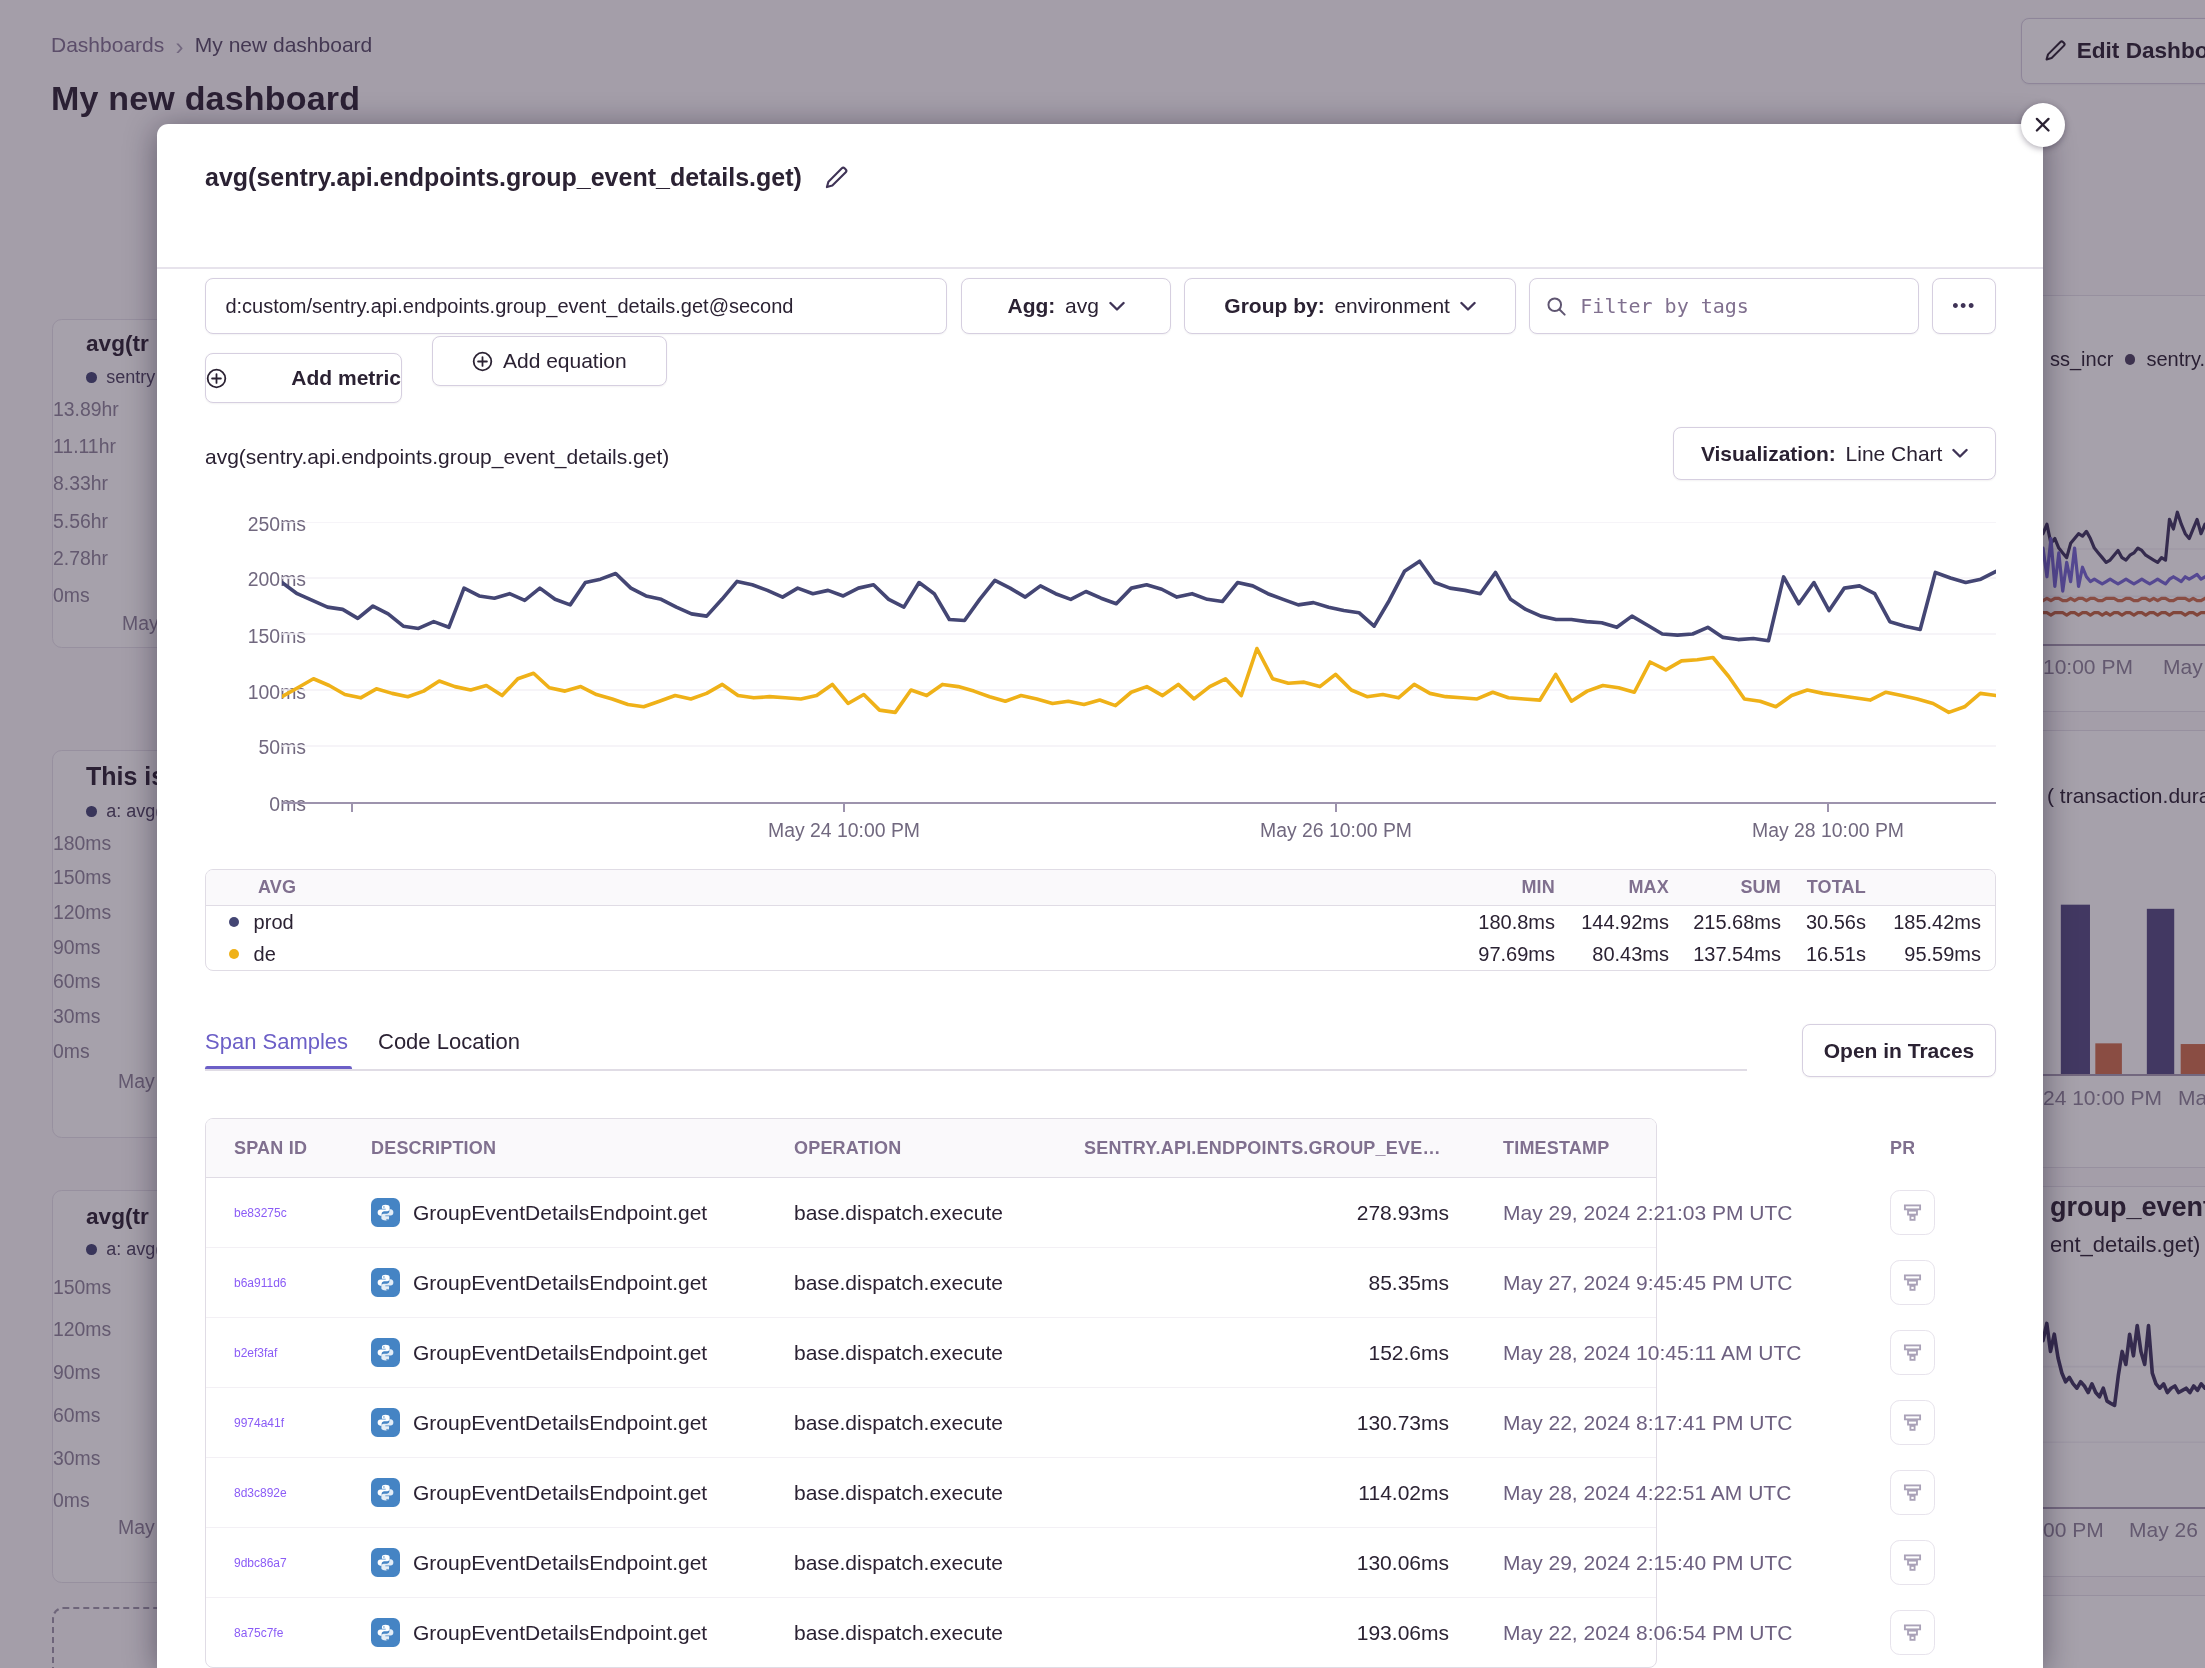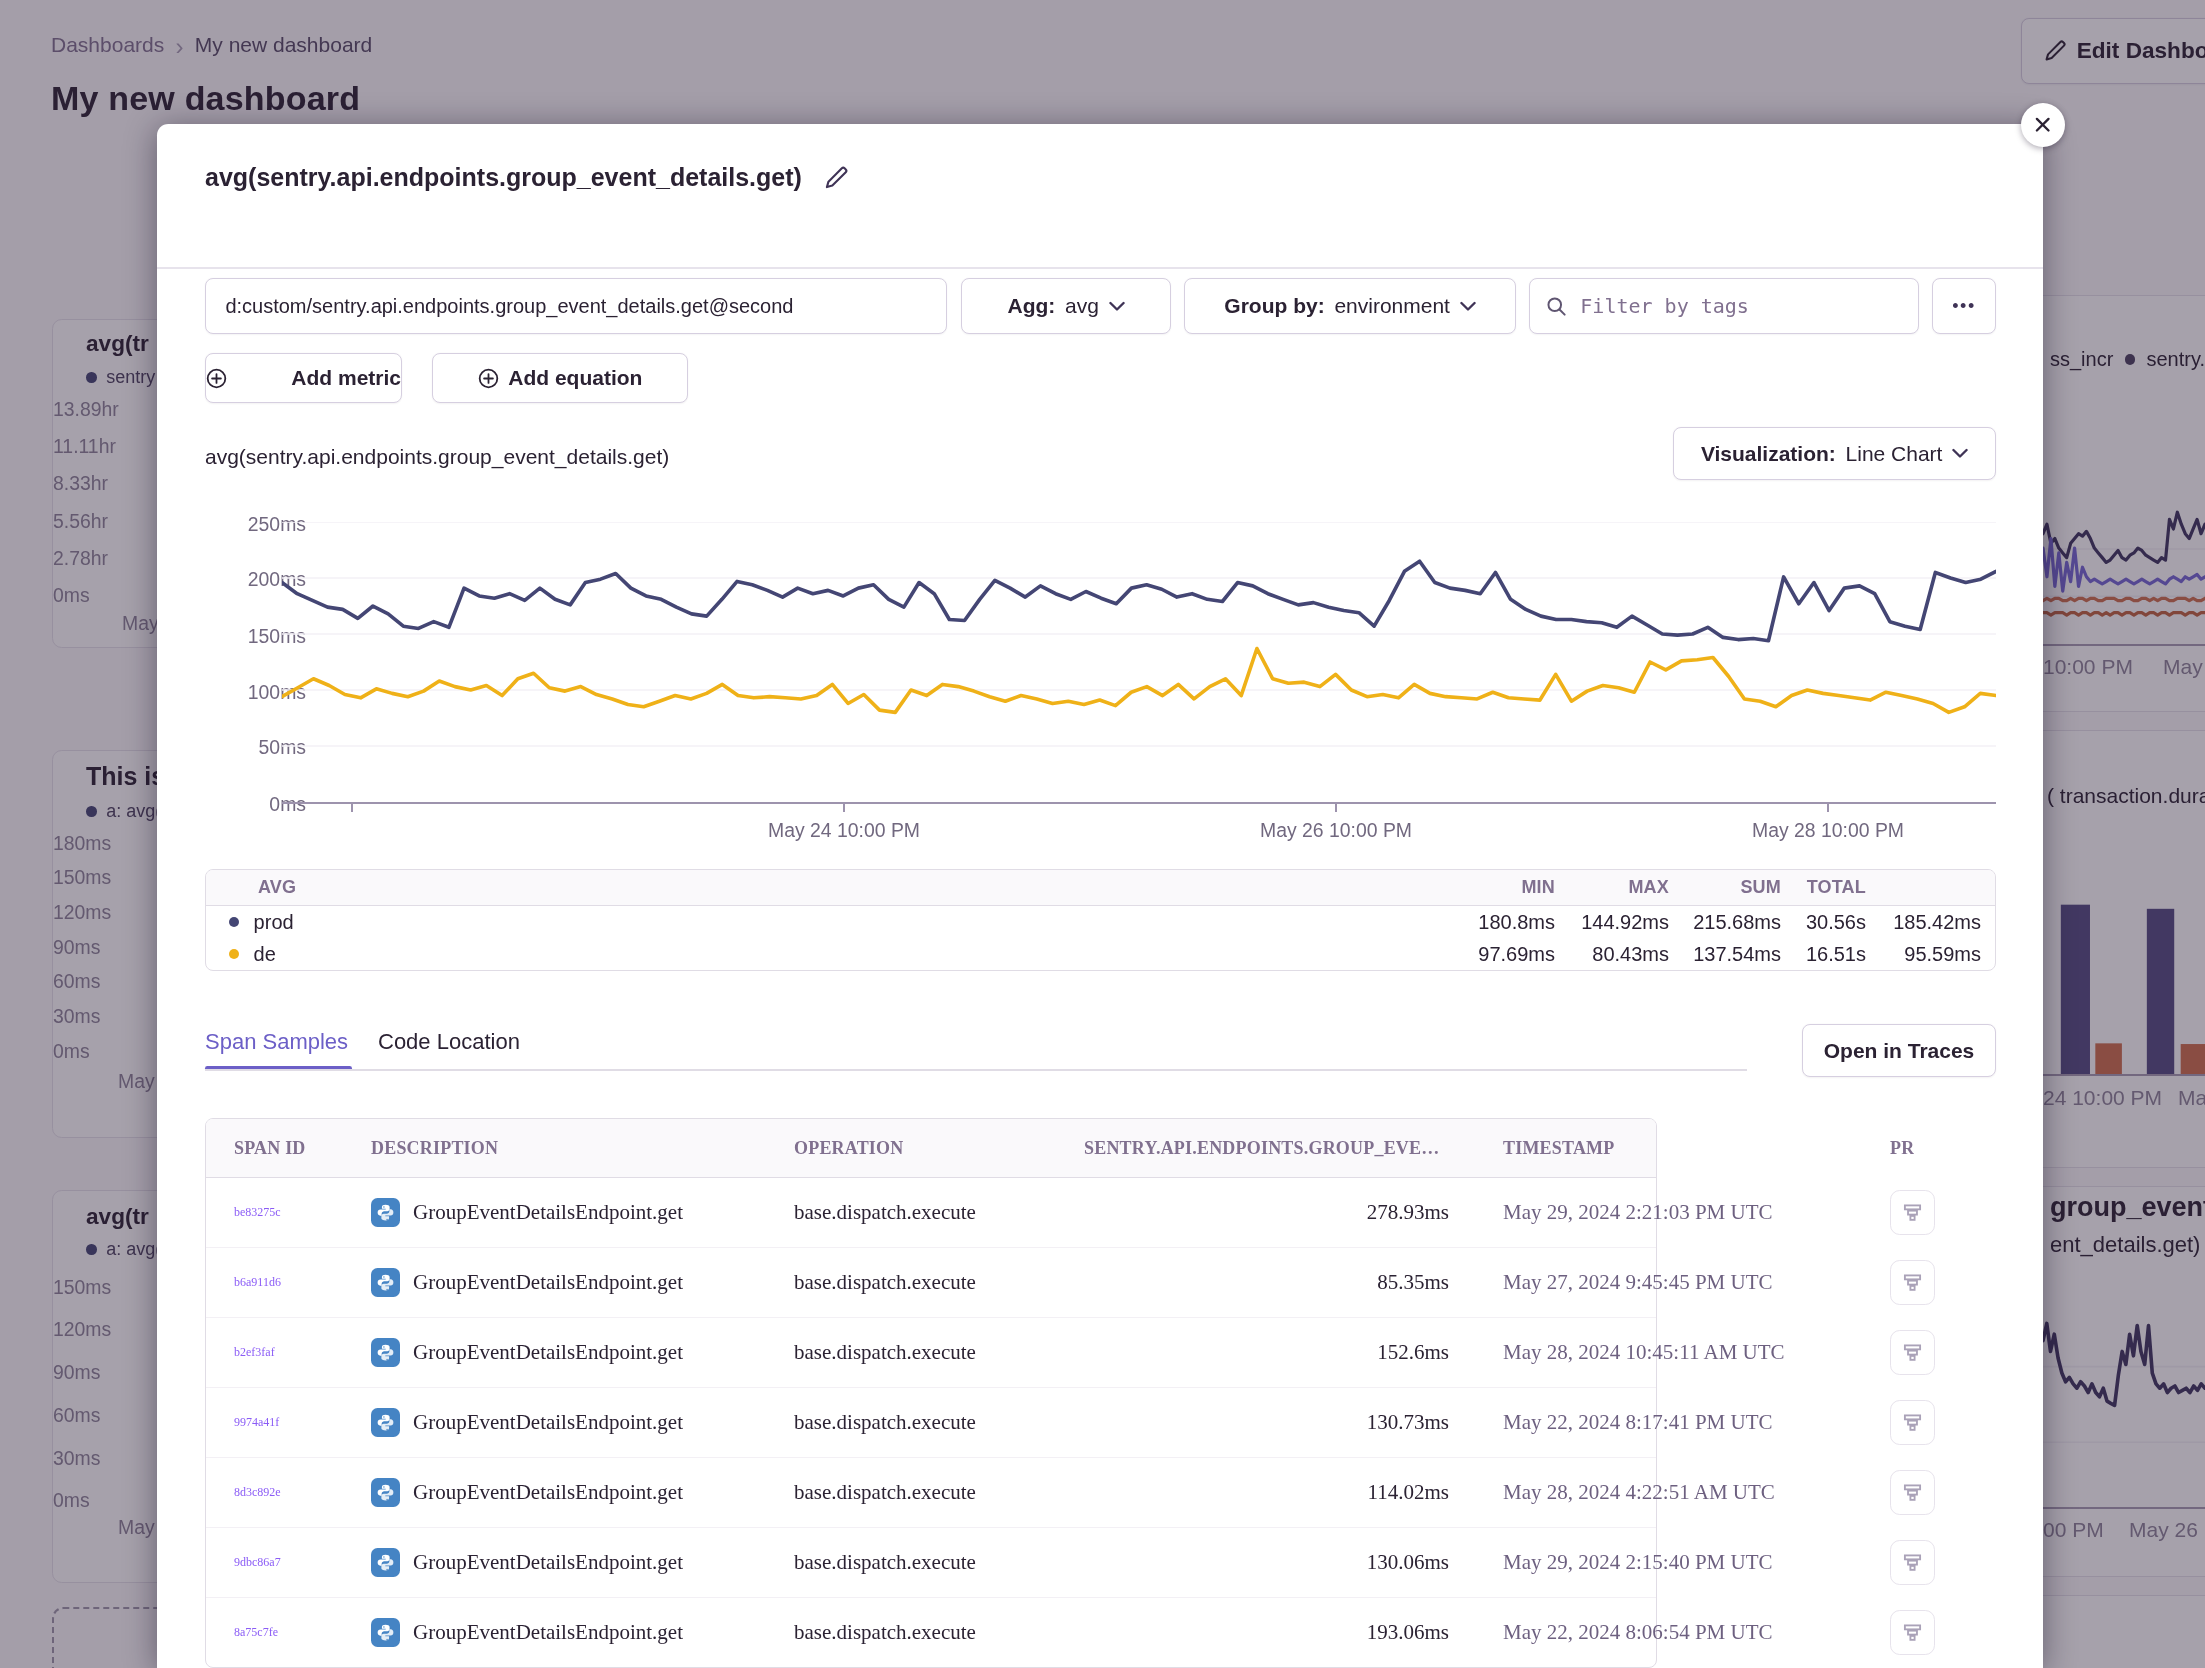--- a/index.html
+++ b/index.html
@@ -60,21 +60,21 @@
   .sum-row{height:32px;font-size:20px;color:#2b2233;}
   .sum-row span{text-align:right;}
   .sum-row .namecell{display:flex;align-items:center;gap:14.5px;padding-left:22.6px;text-align:left;}
   
   .tab{position:absolute;font-size:22px;cursor:pointer;}
   #tabs-border{position:absolute;left:48px;top:945px;width:1542px;height:1.6px;background:#e0dce5;}
   #tab-underline{position:absolute;left:48px;top:942px;width:147px;height:4.8px;border-radius:2.4px;background:#6c5fc7;}
   #open-traces{position:absolute;left:1645px;top:900px;width:194px;height:53px;font-weight:700;}
   
   #samples{position:absolute;left:48px;top:994px;width:1452px;border:1.6px solid #e0dce5;border-radius:8px;
-           box-sizing:border-box;background:#fff;font-family:Liberation Serif, serif;}
+           box-sizing:border-box;background:#fff;}
   .srow{display:grid;grid-template-columns:165px 423px 290px 365px 54px 387px 1fr;align-items:center;}
   #samples .hdr{height:58px;background:#faf9fb;border-bottom:1.6px solid #e0dce5;border-radius:6.5px 6.5px 0 0;
            font-size:18px;font-weight:700;color:#80708f;letter-spacing:0.2px;}
   #samples .hdr span{white-space:nowrap;overflow:hidden;}
   .c1{padding-left:28px;}
   .c4r{text-align:right;}
   .c7r{text-align:right;padding-right:24px;}
   .data-row{height:69px;border-bottom:1.6px solid #f3f0f5;font-size:21px;color:#2b2233;}
   .data-row:last-child{border-bottom:none;}
   .span-link{color:#8b5cf6;font-size:12px;cursor:pointer;}
@@ -239,21 +239,21 @@
     </div>
 
     <div class="btn abs" style="left:48px;top:229px;width:197px;height:50px;font-weight:700;justify-content:space-between;">
       <svg width="21" height="21" viewBox="0 0 20 20">
         <circle cx="10" cy="10" r="8.4" fill="none" stroke="#2b2233" stroke-width="1.7"></circle>
         <line x1="10" y1="5.8" x2="10" y2="14.2" stroke="#2b2233" stroke-width="1.7" stroke-linecap="round"></line>
         <line x1="5.8" y1="10" x2="14.2" y2="10" stroke="#2b2233" stroke-width="1.7" stroke-linecap="round"></line>
       </svg>
       <span>Add metric</span>
     </div>
-    <div class="btn abs" style="left:275px;top:229px;width:256px;height:50px;font-weight:700;">
+    <div class="btn abs" style="left:275px;top:212px;width:235px;height:50px;font-weight:400;">
       <svg width="21" height="21" viewBox="0 0 20 20">
         <circle cx="10" cy="10" r="8.4" fill="none" stroke="#2b2233" stroke-width="1.7"></circle>
         <line x1="10" y1="5.8" x2="10" y2="14.2" stroke="#2b2233" stroke-width="1.7" stroke-linecap="round"></line>
         <line x1="5.8" y1="10" x2="14.2" y2="10" stroke="#2b2233" stroke-width="1.7" stroke-linecap="round"></line>
       </svg>
       <span>Add equation</span>
     </div>
 
     <span class="abs" style="left:48px;top:321px;font-size:21px;color:#2b2233;">avg(sentry.api.endpoints.group_event_details.get)</span>
     <div class="btn abs" style="left:1516px;top:303px;width:323px;height:53px;">

